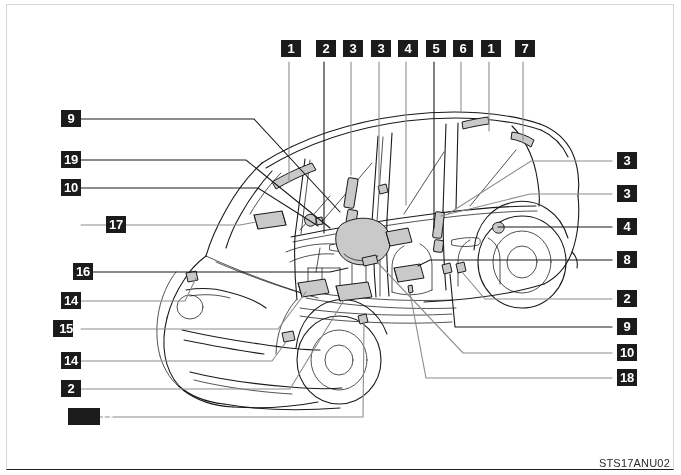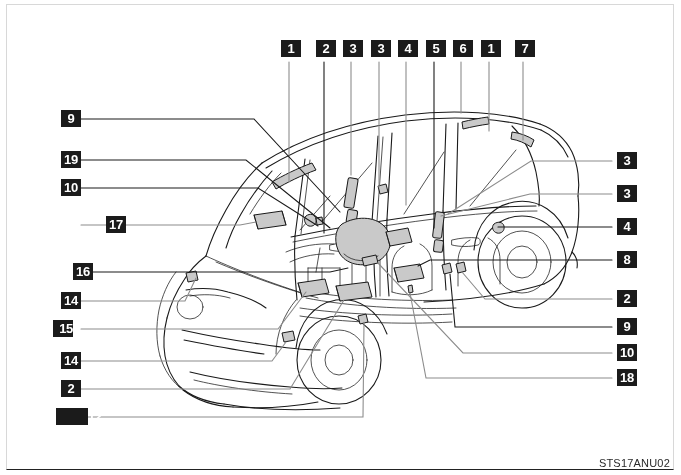--- a/index.html
+++ b/index.html
@@ -300,21 +300,21 @@
   <div>
     <div class="callout" style="left:61px; top:110px;">9</div>
     <div class="callout" style="left:61px; top:151px;">19</div>
     <div class="callout" style="left:61px; top:179px;">10</div>
     <div class="callout" style="left:61px; top:216px;margin-left:45px;">17</div>
     <div class="callout" style="left:73px; top:263px;">16</div>
     <div class="callout" style="left:61px; top:292px;">14</div>
     <div class="callout" style="left:53px; top:320px;text-align:right;">15</div>
     <div class="callout" style="left:61px; top:352px;">14</div>
     <div class="callout" style="left:61px; top:380px;">2</div>
-    <div class="callout" style="left:56px; top:408px;padding-left:32px;">12</div>
+    <div class="callout" style="left:68px; top:408px;padding-left:32px;">12</div>
   </div>
 
   <div>
     <div class="callout" style="left:617px; top:152px;">3</div>
     <div class="callout" style="left:617px; top:185px;">3</div>
     <div class="callout" style="left:617px; top:218px;">4</div>
     <div class="callout" style="left:617px; top:251px;">8</div>
     <div class="callout" style="left:617px; top:290px;">2</div>
     <div class="callout" style="left:617px; top:318px;">9</div>
     <div class="callout" style="left:617px; top:344px;">10</div>

